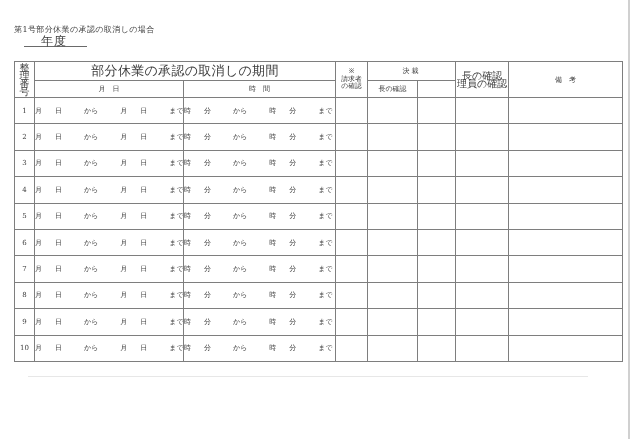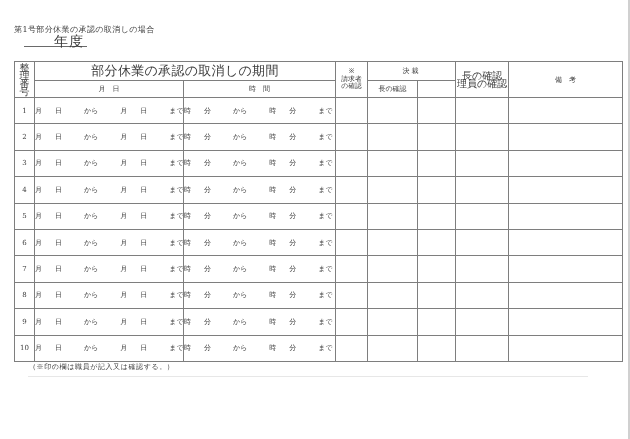--- a/index.html
+++ b/index.html
@@ -15,22 +15,22 @@
     color:var(--text);
     font-family:"DejaVu Serif","Liberation Serif",serif;
   }
   .title{
     position:absolute;left:14px;top:25px;
     font-size:8px;line-height:10px;letter-spacing:0.4px;white-space:nowrap;
   }
   .year-field{
     position:absolute;left:24px;top:35px;width:63px;height:12px;
     border-bottom:1px solid #6a6a6a;
-    text-align:right;padding-right:3px;
-    font-size:14px;line-height:12px;letter-spacing:1px;
+    text-align:center;padding-right:3px;
+    font-size:12px;line-height:12px;letter-spacing:1px;
   }
   table.form{
     position:absolute;left:14px;top:61px;width:608px;
     border-collapse:collapse;table-layout:fixed;
   }
   .form th,.form td{
     border:1px solid var(--border);
     font-weight:normal;text-align:center;vertical-align:middle;
     font-size:7px;color:var(--text);padding:0;overflow:hidden;
   }
@@ -205,17 +205,16 @@
           <td class="range"><span>時</span><span class="g1">分</span><span class="g2">から</span><span class="g3">時</span><span class="g1">分</span><span class="g2">まで</span></td>
           <td></td>
           <td></td>
           <td></td>
           <td></td>
           <td></td>
         </tr>
       </tbody>
   </table>
 
-  <div class="footnote">（※印の欄は職員が記入又は確認する。）</div>
 
   <div class="scan-line"></div>
   <div class="edge-right"></div>
 </div>
 
 </body></html>

